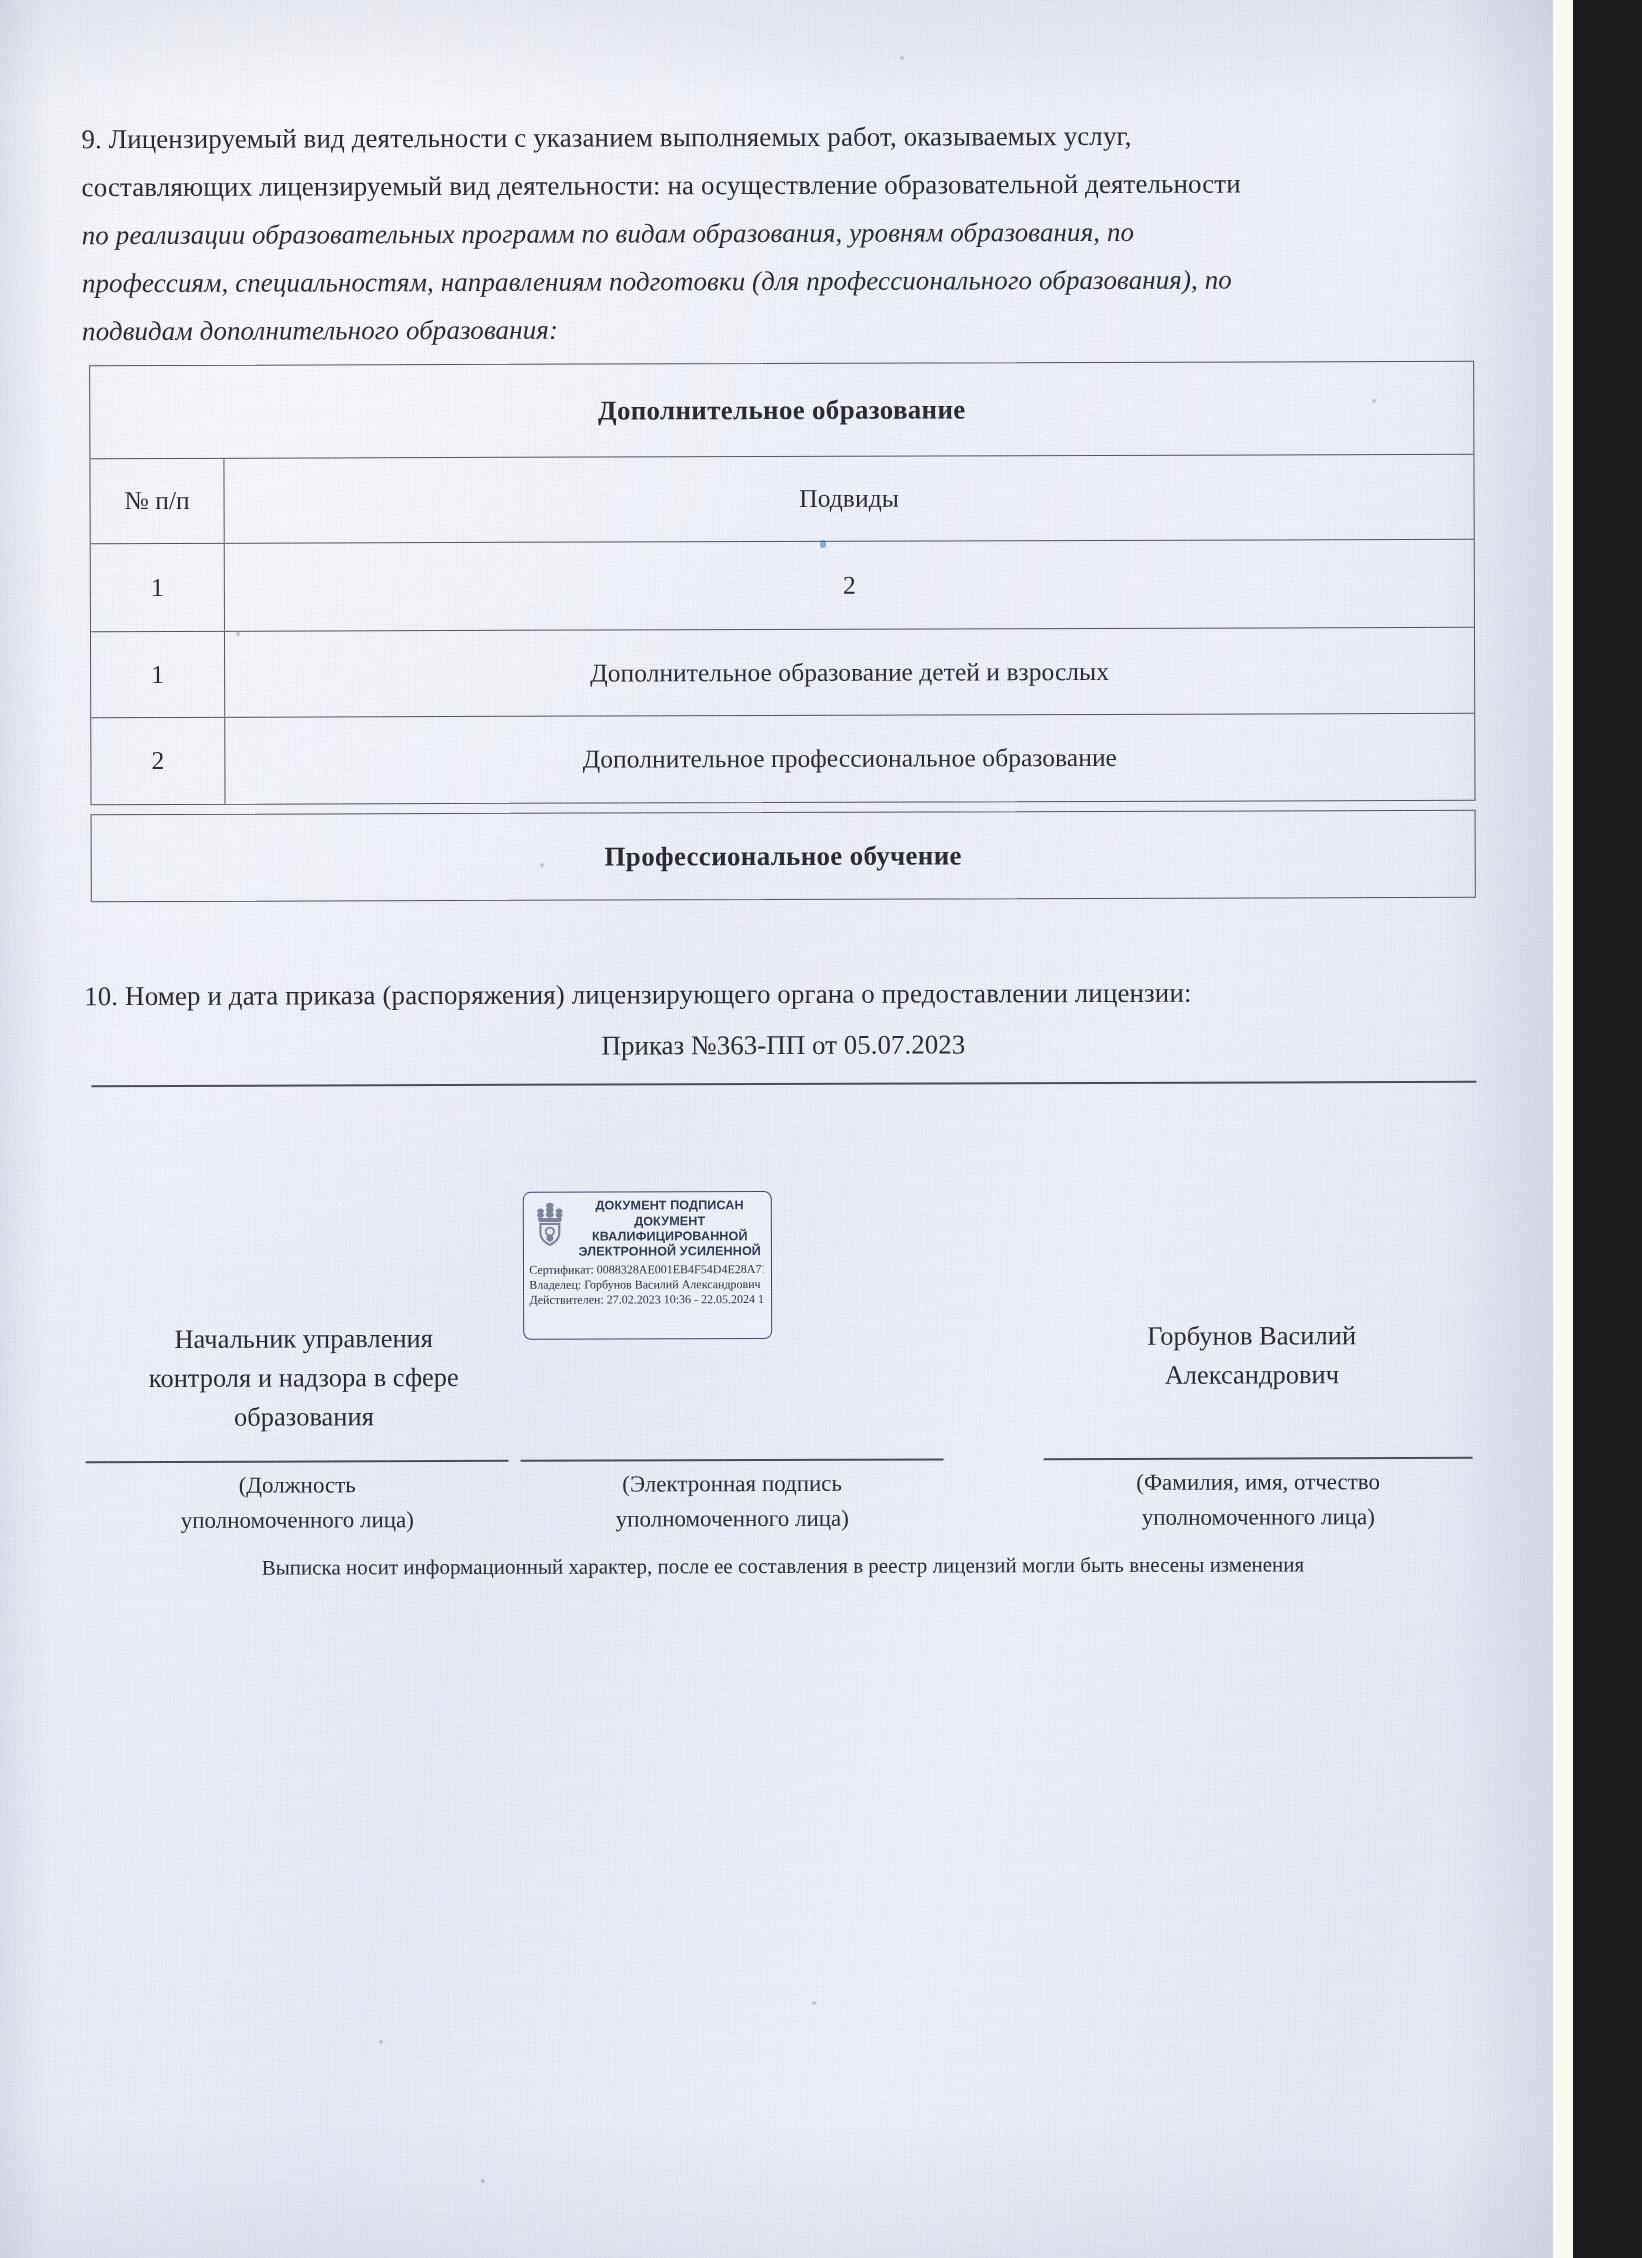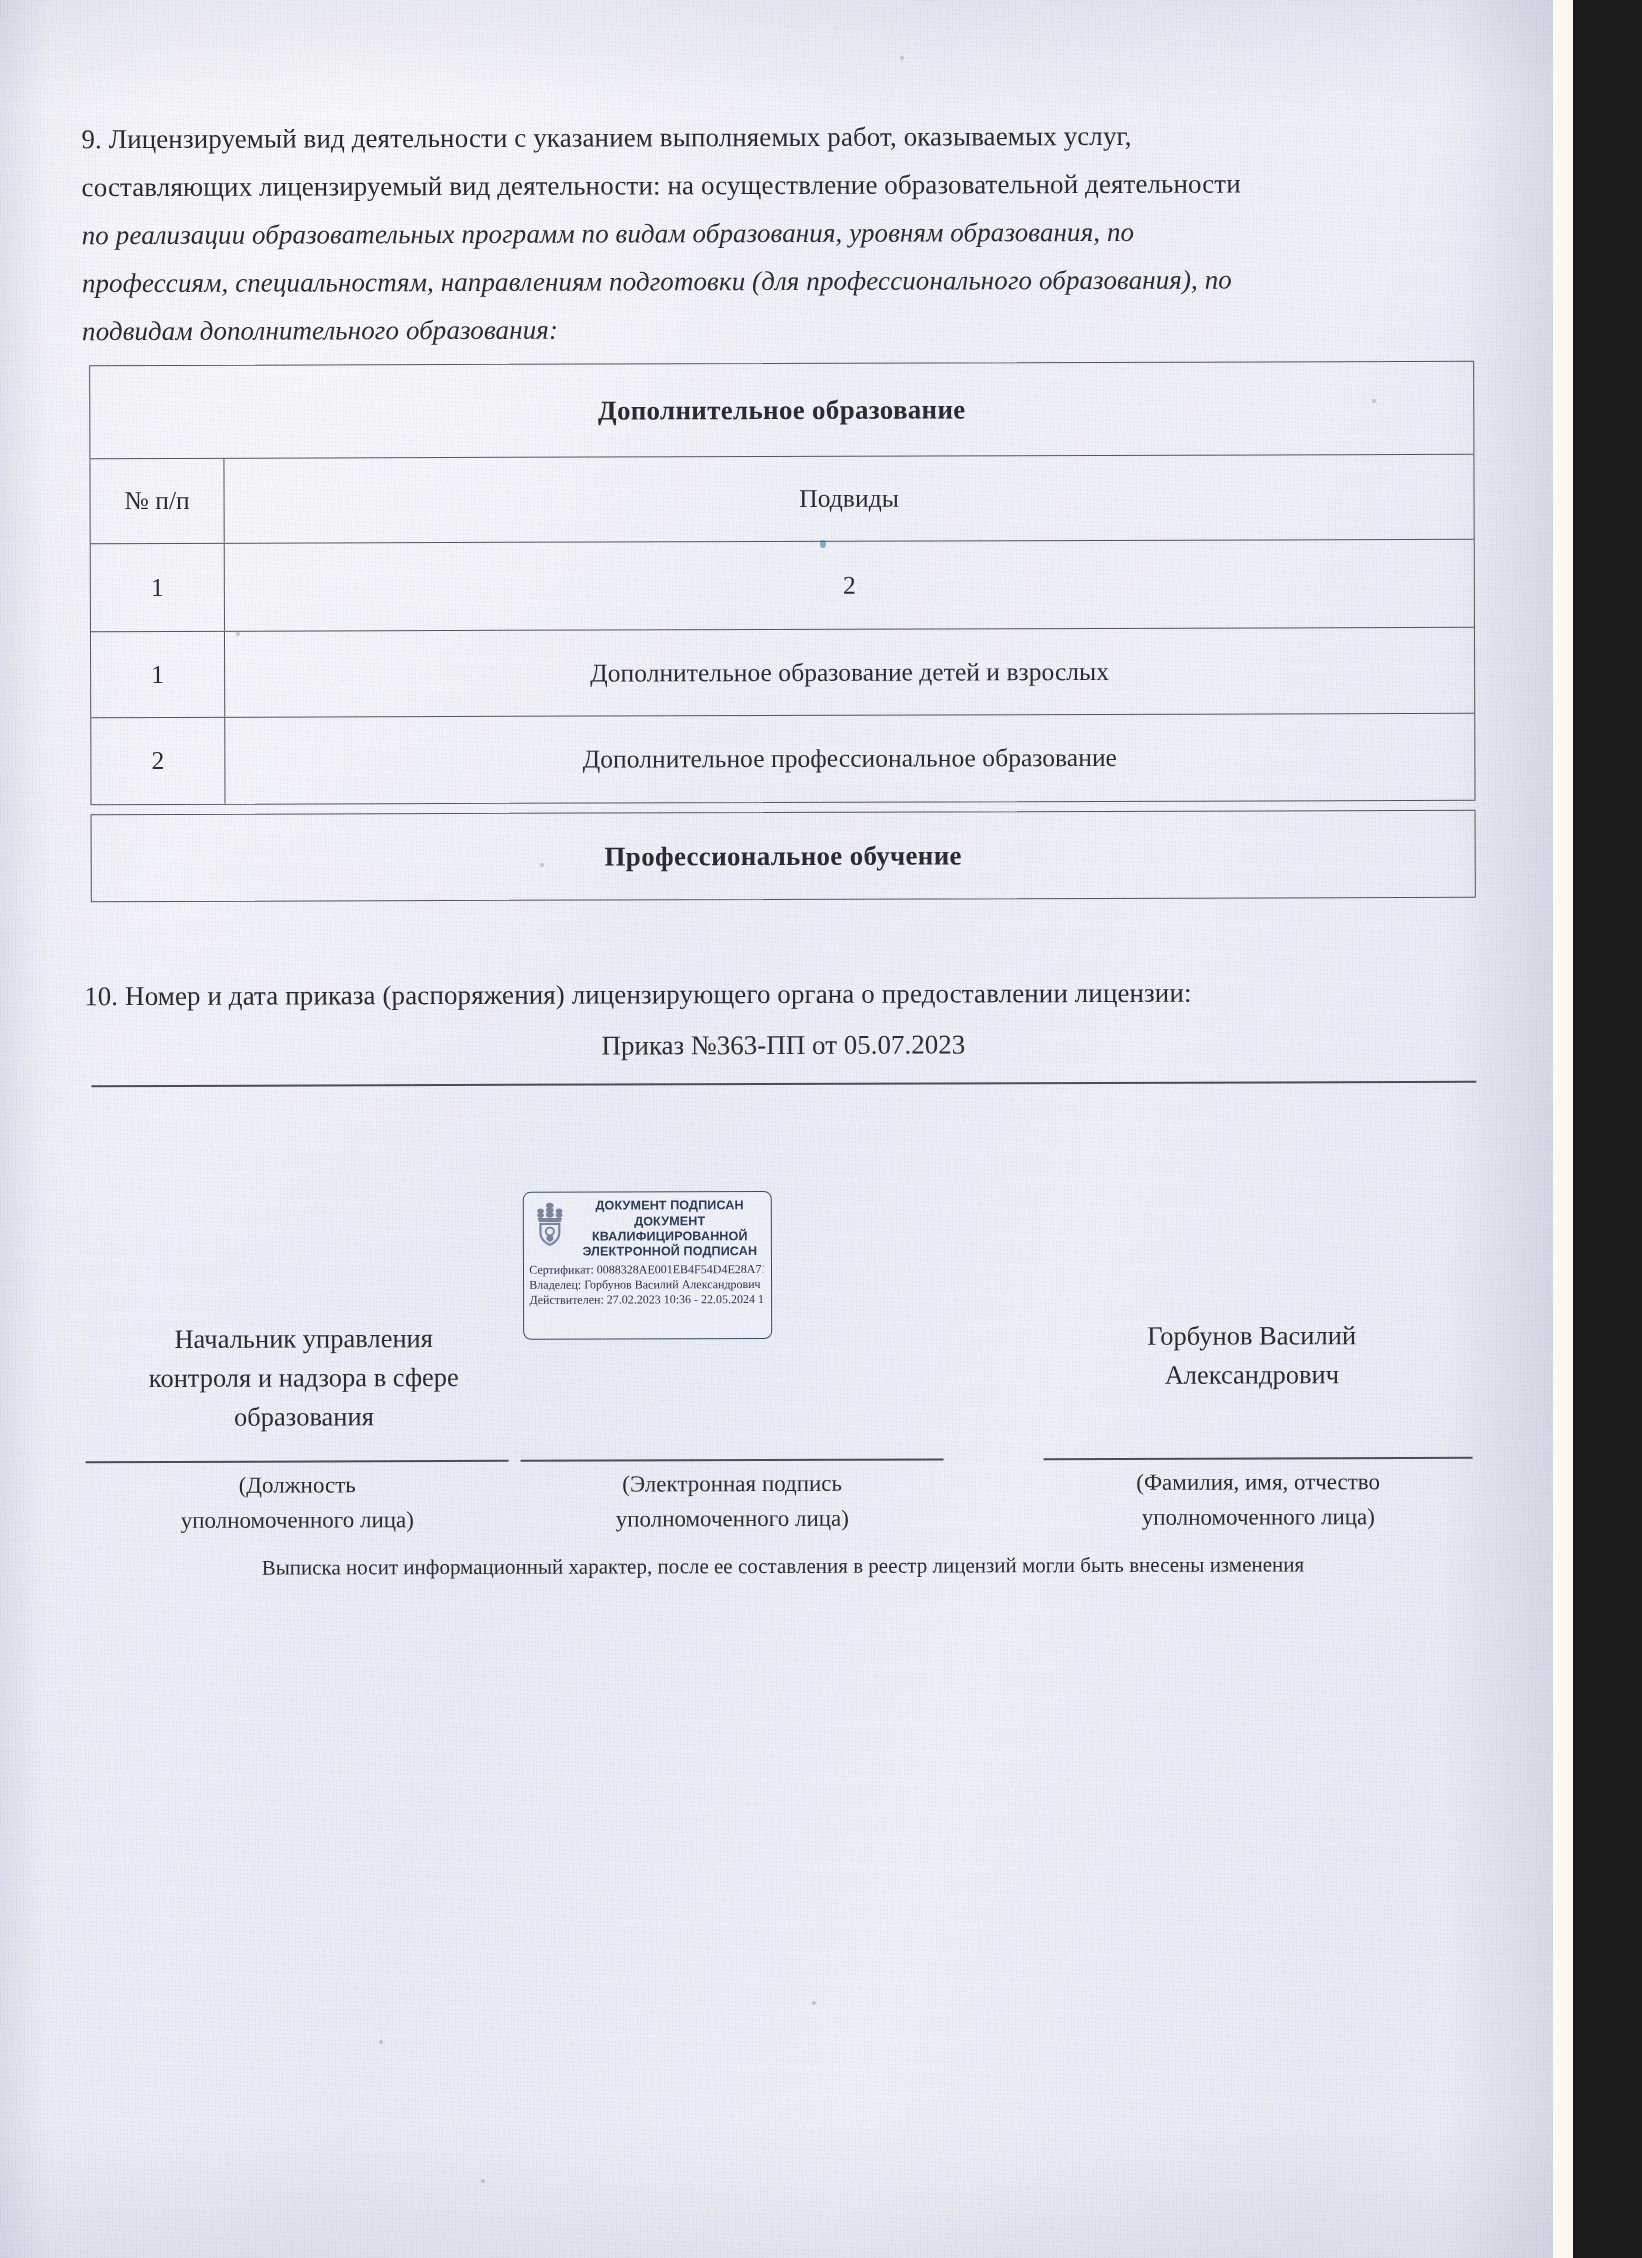--- a/index.html
+++ b/index.html
@@ -327,21 +327,21 @@
                 <path d="M12 26h24v11c0 7.5-5 12.5-12 15.5C17 49.5 12 44.5 12 37V26z" fill="#3a4360"></path>
                 <path d="M14.5 28.5h19V37c0 6.1-4 10.3-9.5 12.8-5.5-2.5-9.5-6.7-9.5-12.8v-8.5z" fill="#e9ecf4"></path>
                 <path d="M24 30.5c-3.2 0-5.8 2.4-5.8 5.4 0 2 1.1 3.7 2.8 4.7-.6 1-.9 2-.9 3.2 0 .7.1 1.3.3 1.9 1.1.9 2.3 1.7 3.6 2.4 1.3-.7 2.5-1.5 3.6-2.4.2-.6.3-1.2.3-1.9 0-1.2-.3-2.2-.9-3.2 1.7-1 2.8-2.7 2.8-4.7 0-3-2.6-5.4-5.8-5.4z" fill="#3a4360"></path>
                 <path d="M24 32.6c-2 0-3.7 1.5-3.7 3.3s1.7 3.3 3.7 3.3 3.7-1.5 3.7-3.3-1.7-3.3-3.7-3.3z" fill="#e9ecf4"></path>
               </g>
             </svg>
           </span>
           <div id="estamp-heads">
             <div>ДОКУМЕНТ ПОДПИСАН</div>
             <div>ДОКУМЕНТ КВАЛИФИЦИРОВАННОЙ</div>
-            <div>ЭЛЕКТРОННОЙ ПОДПИСАН</div>
+            <div>ЭЛЕКТРОННОЙ УСИЛЕННОЙ</div>
           </div>
         </div>
         <div id="estamp-details">
           <div>Сертификат: 0088328AE001EB4F54D4E28A7108C88614</div>
           <div>Владелец: Горбунов Василий Александрович</div>
           <div>Действителен: 27.02.2023 10:36 - 22.05.2024 10:36</div>
         </div>
       </div>
     </div>
 

